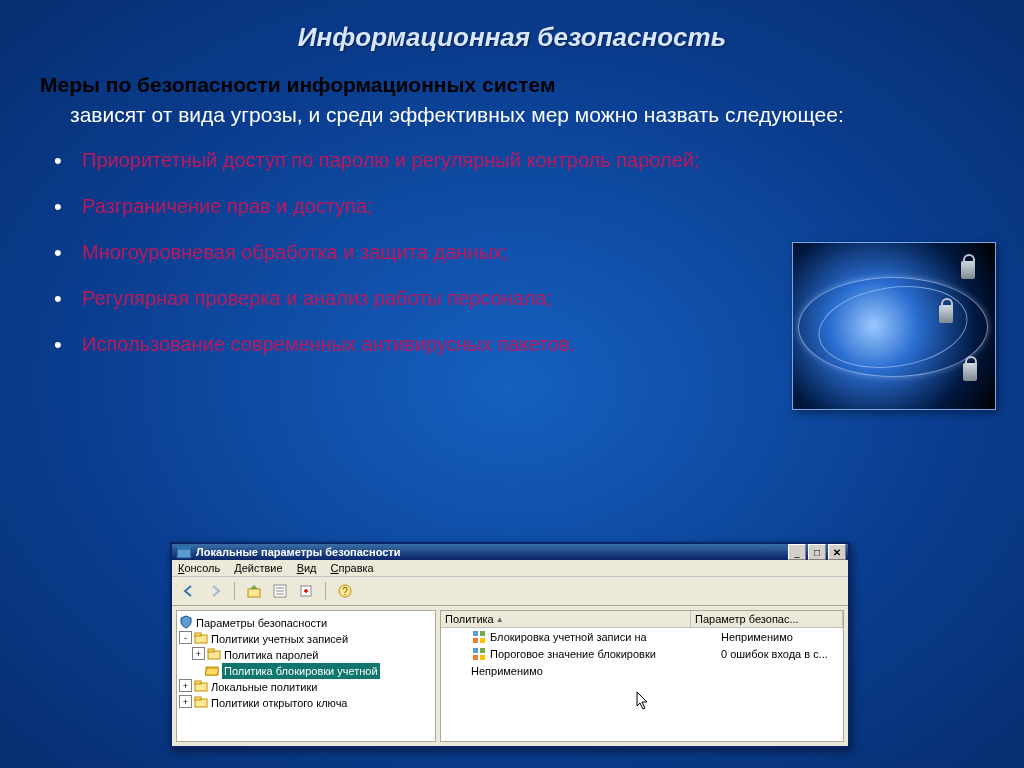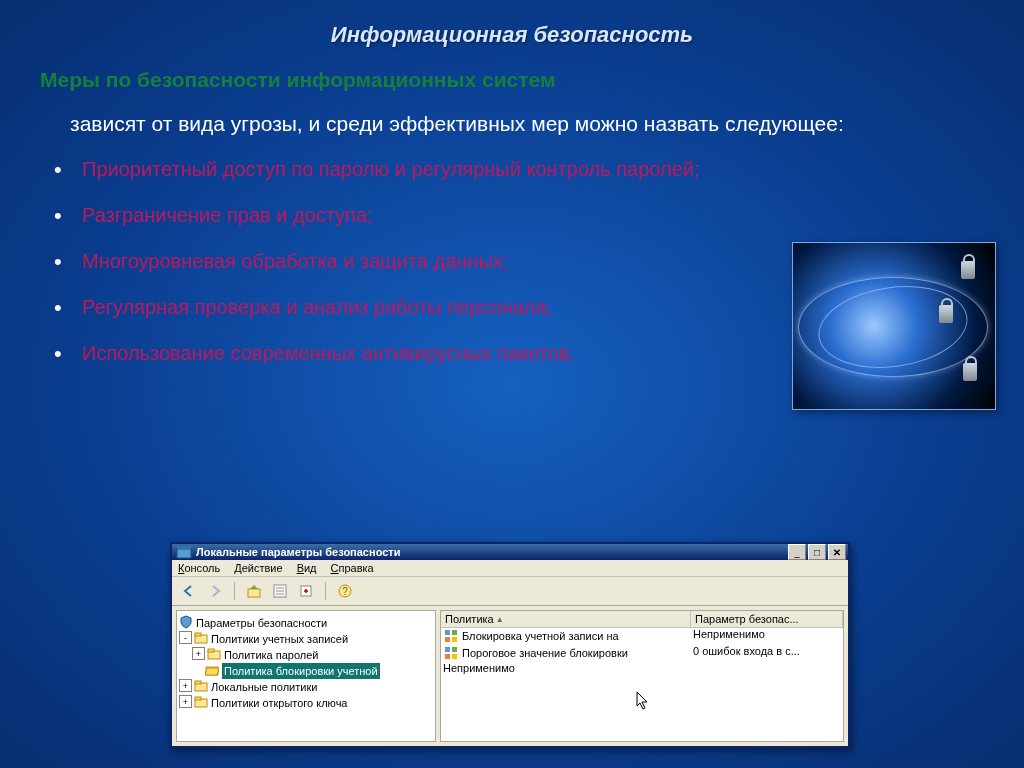--- a/index.html
+++ b/index.html
@@ -9,36 +9,36 @@
   background: radial-gradient(ellipse at center, #1560c0 0%, #0a3d8f 60%, #062e70 100%);
   font-family: Verdana, Arial, sans-serif;
   color: #fff;
   overflow: hidden;
   position: relative;
 }
 
 .slide-title {
   text-align: center;
   padding: 22px 0 10px 0;
-  font-size: 22px;
+  font-size: 26px;
   font-style: italic;
   font-weight: bold;
   color: #d8e6ff;
   text-shadow: 1px 1px 2px rgba(0,0,0,.5);
 }
 
 .content {
   padding: 10px 40px 0 40px;
 }
 
 .heading {
   font-size: 21px;
   font-weight: bold;
-  color: #15803d;
-  margin-bottom: 18px;
+  color: #000000;
+  margin-bottom: 4px;
 }
 .intro {
   font-size: 21px;
   color: #fff;
   line-height: 1.35;
   padding-left: 30px;
   margin-bottom: 18px;
   max-width: 900px;
 }
 
@@ -217,21 +217,22 @@
   border-right: 1px solid #c0c0c0;
   font-size: 11px;
   cursor: pointer;
 }
 .list-header .col.c1 { flex: 0 0 250px; display:flex; align-items:center; gap:2px; }
 .list-header .col.c2 { flex: 1; }
 .list-rows { flex:1; }
 .list-rows .row {
   display: flex;
   height: 17px;
-  align-items: flex-start;
+  align-items: center;
+  margin-left: 28px;
 }
 .list-rows .row .cell1 { flex: 0 0 250px; display:flex; align-items:center; padding-left:2px; white-space:nowrap; overflow:hidden; }
 .list-rows .row .cell2 { flex: 1; padding-left:2px; white-space:nowrap; overflow:hidden; }
 .list-rows .ic { width:16px; height:16px; margin-right:3px; display:inline-flex; align-items:center; justify-content:center; }
 
 .cursor-arrow {
   position:absolute;
   left: 195px; top: 80px;
   width:14px; height:20px;
   pointer-events:none;

